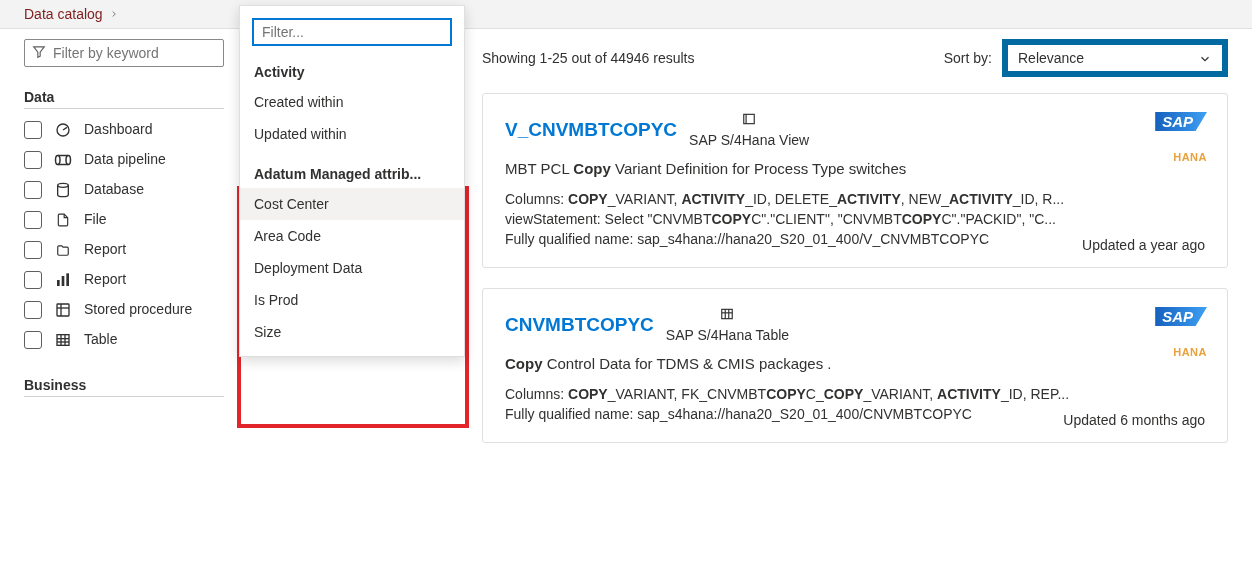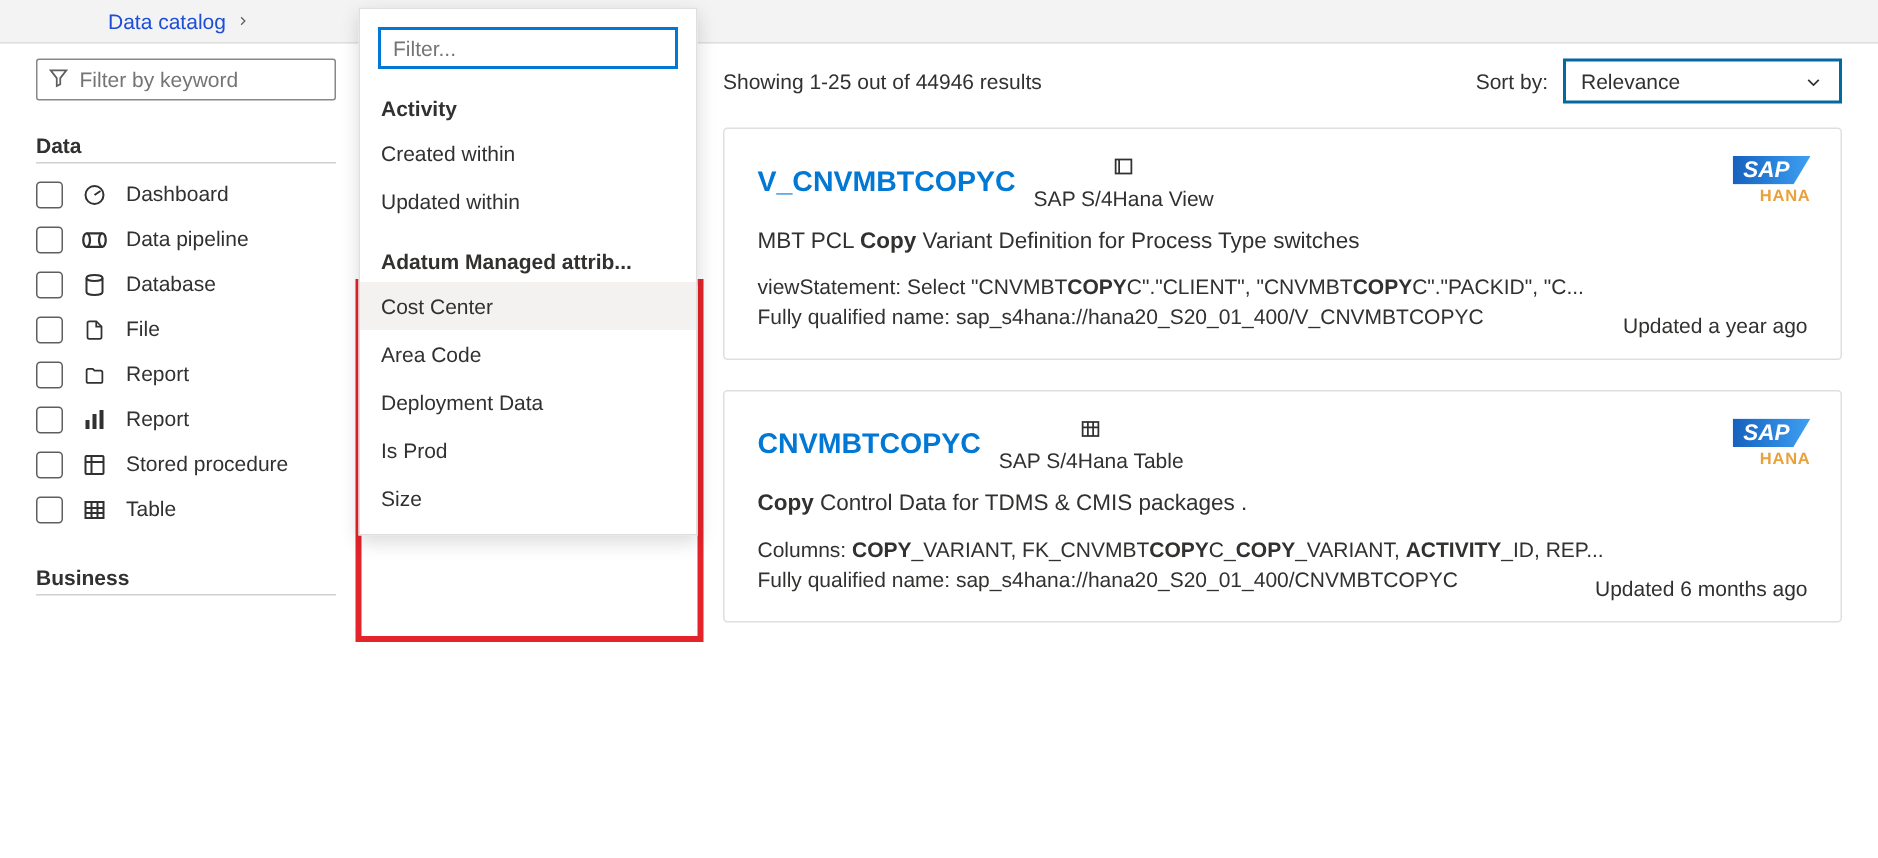--- a/index.html
+++ b/index.html
@@ -7,21 +7,21 @@
     font-family: "Segoe UI", -apple-system, sans-serif;
     font-size: 14px;
     color: #323130;
     background: #fff;
   }
   .topbar {
     background: #f3f3f3;
     border-bottom: 1px solid #e1dfdd;
     padding: 6px 24px;
   }
-  .breadcrumb { display: flex; align-items: flex-start; gap: 6px; color: #1d4ed8; font-size: 14px; margin-left: 48px; }
+  .breadcrumb { display: flex; align-items: flex-start; gap: 6px; color: #7f1d1d; font-size: 14px; }
   .breadcrumb-chevron { color: #605e5c; }
   .page { padding: 10px 24px 0 24px; }
   h1.page-title { font-size: 22px; font-weight: 600; margin: 6px 0 18px 0; }
   .filter-row { display: flex; align-items: center; gap: 16px; margin-bottom: 18px; }
   .pill {
     border: 1px solid #8a8886;
     border-radius: 24px;
     padding: 6px 18px;
     background: #fff;
     font-size: 14px;
@@ -80,37 +80,37 @@
   .red-outline {
     position: absolute;
     border: 4px solid #e3242b;
     pointer-events: none;
   }
 
   .results-head { display: flex; justify-content: space-between; align-items: center; margin-bottom: 16px; padding-left: 232px; }
   .results-count { color: #323130; }
   .sort-wrap { display: flex; align-items: center; gap: 10px; }
   .sort-select {
-    width: 186px; border: 2px solid #0369a1; padding: 5px 10px; display:flex; justify-content:space-between; align-items:flex-end; cursor:pointer;
+    width: 226px; border: 6px solid #0369a1; padding: 5px 10px; display:flex; justify-content:space-between; align-items:flex-end; cursor:pointer;
   }
 
   .result-card {
     border: 1px solid #e1dfdd;
     border-radius: 3px;
     padding: 18px 22px 16px 22px;
     margin-bottom: 20px;
     margin-left: 232px;
     position: relative;
   }
   .result-title-row { display:flex; align-items:center; gap: 12px; margin-bottom: 12px; }
   .result-title { color: #0078d4; font-weight: 700; font-size: 19px; cursor:pointer; }
   .result-type { color: #323130; font-size: 14px; display:flex; align-items:center; gap:6px;flex-direction:column;}
   .sap-badge { position:absolute; right: 20px; top: 18px; text-align:right; }
   .sap-logo { font-size: 15px; font-weight:700; font-style: italic; color:#fff; background: linear-gradient(90deg,#1661be 0%, #3ea0f3 100%); padding:1px 14px 1px 7px; clip-path: polygon(0 0, 100% 0, 78% 100%, 0 100%); display:inline-block; }
-  .sap-sub { color:#e9a13b; font-size:11px; font-weight:600; letter-spacing:0.5px; margin-top:2px;}
+  .sap-sub { color:#e9a13b; font-size:11px; font-weight:600; letter-spacing:0.5px; margin-top:20px;}
   .primary-desc { font-size: 15px; margin-bottom: 14px; }
   .meta-line { font-size: 14px; color: #323130; margin-bottom: 4px; }
   .updated { position:absolute; right: 22px; bottom: 14px; color:#323130; font-size:14px;}
 </style>
 </head>
 <body>
 
 <div class="topbar">
   <div class="breadcrumb">
     <span>Data catalog</span>
@@ -271,20 +271,21 @@
             <svg width="14" height="14" viewBox="0 0 24 24" fill="none" stroke="#323130" stroke-width="2">
                 <rect x="3" y="4" width="18" height="16"></rect>
                 <line x1="7" y1="4" x2="7" y2="20"></line>
               </svg>
             <span>SAP S/4Hana View</span>
           </span>
         </div>
         <div class="primary-desc">
           <span>MBT PCL </span><b>Copy</b><span> Variant Definition for Process Type switches</span>
         </div>
+        <div class="meta-line"><span>Columns: </span><span><b>COPY</b>_VARIANT, <b>ACTIVITY</b>_ID, DELETE_<b>ACTIVITY</b>, NEW_<b>ACTIVITY</b>_ID, R...</span></div>
         <div class="meta-line"><span>viewStatement: </span><span>Select "CNVMBT<b>COPY</b>C"."CLIENT", "CNVMBT<b>COPY</b>C"."PACKID", "C...</span></div>
         <div class="meta-line"><span>Fully qualified name: </span><span>sap_s4hana://hana20_S20_01_400/V_CNVMBTCOPYC</span></div>
         <div class="updated">Updated a year ago</div>
       </div>
 
       <div class="result-card">
         <div class="sap-badge">
           <div class="sap-logo">SAP</div>
           <div class="sap-sub">HANA</div>
         </div>

